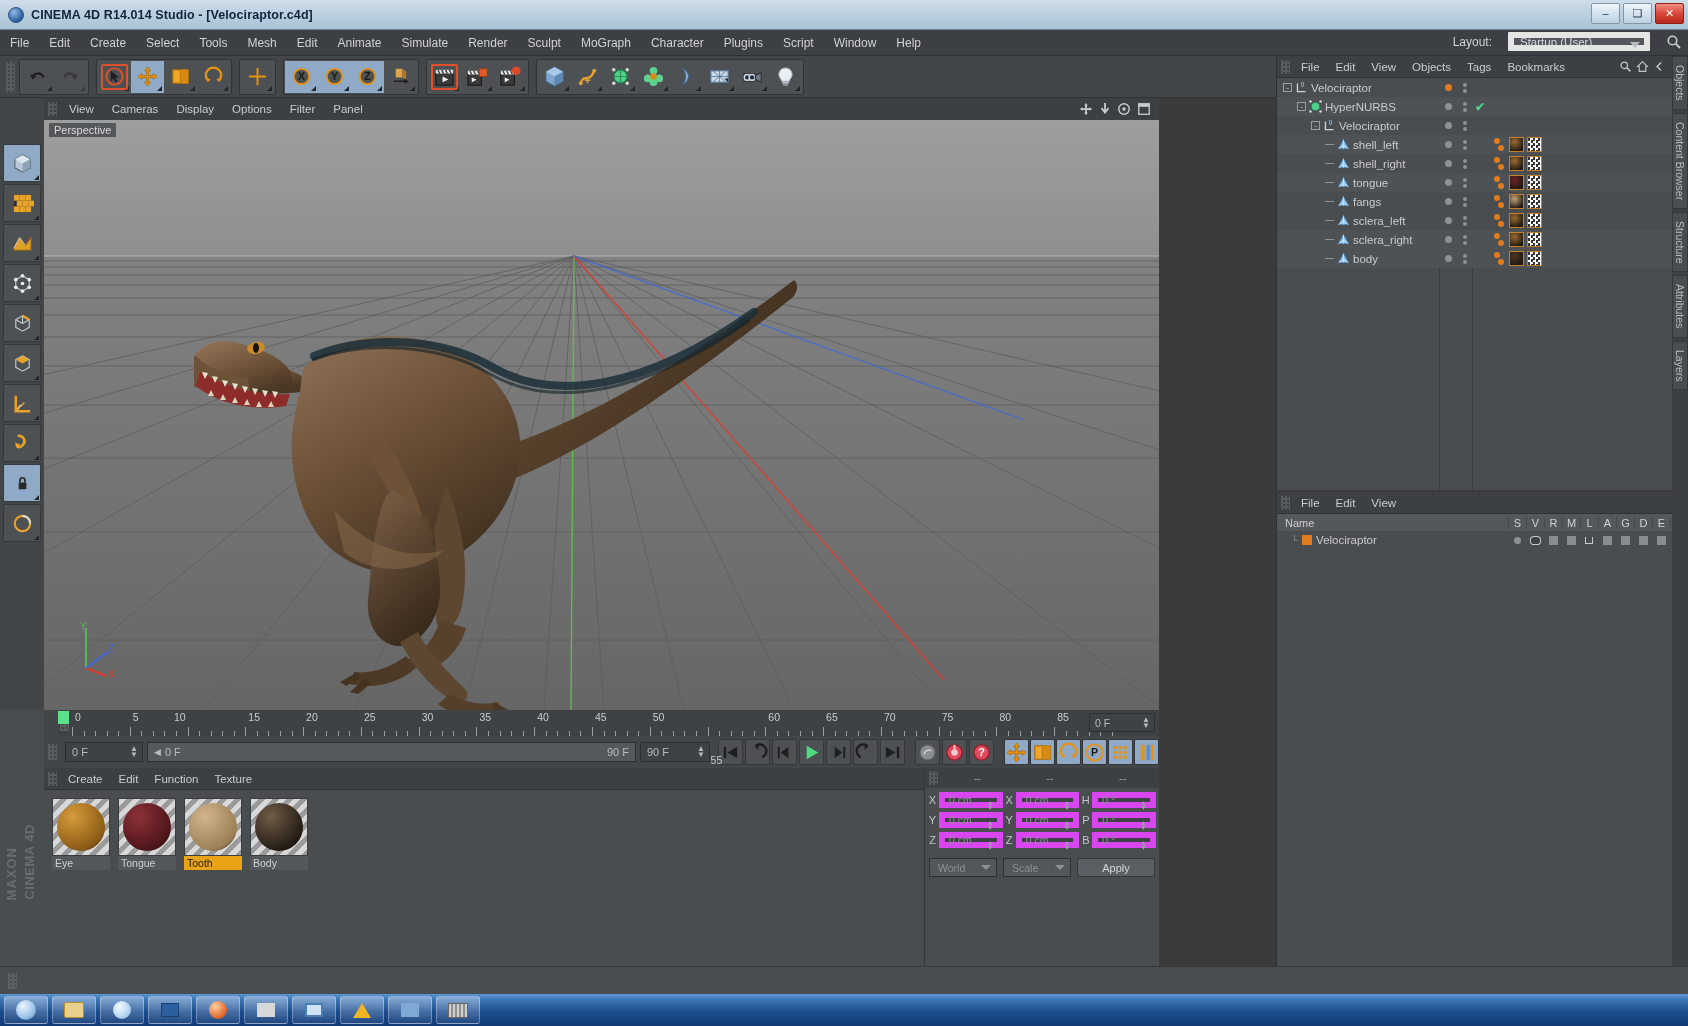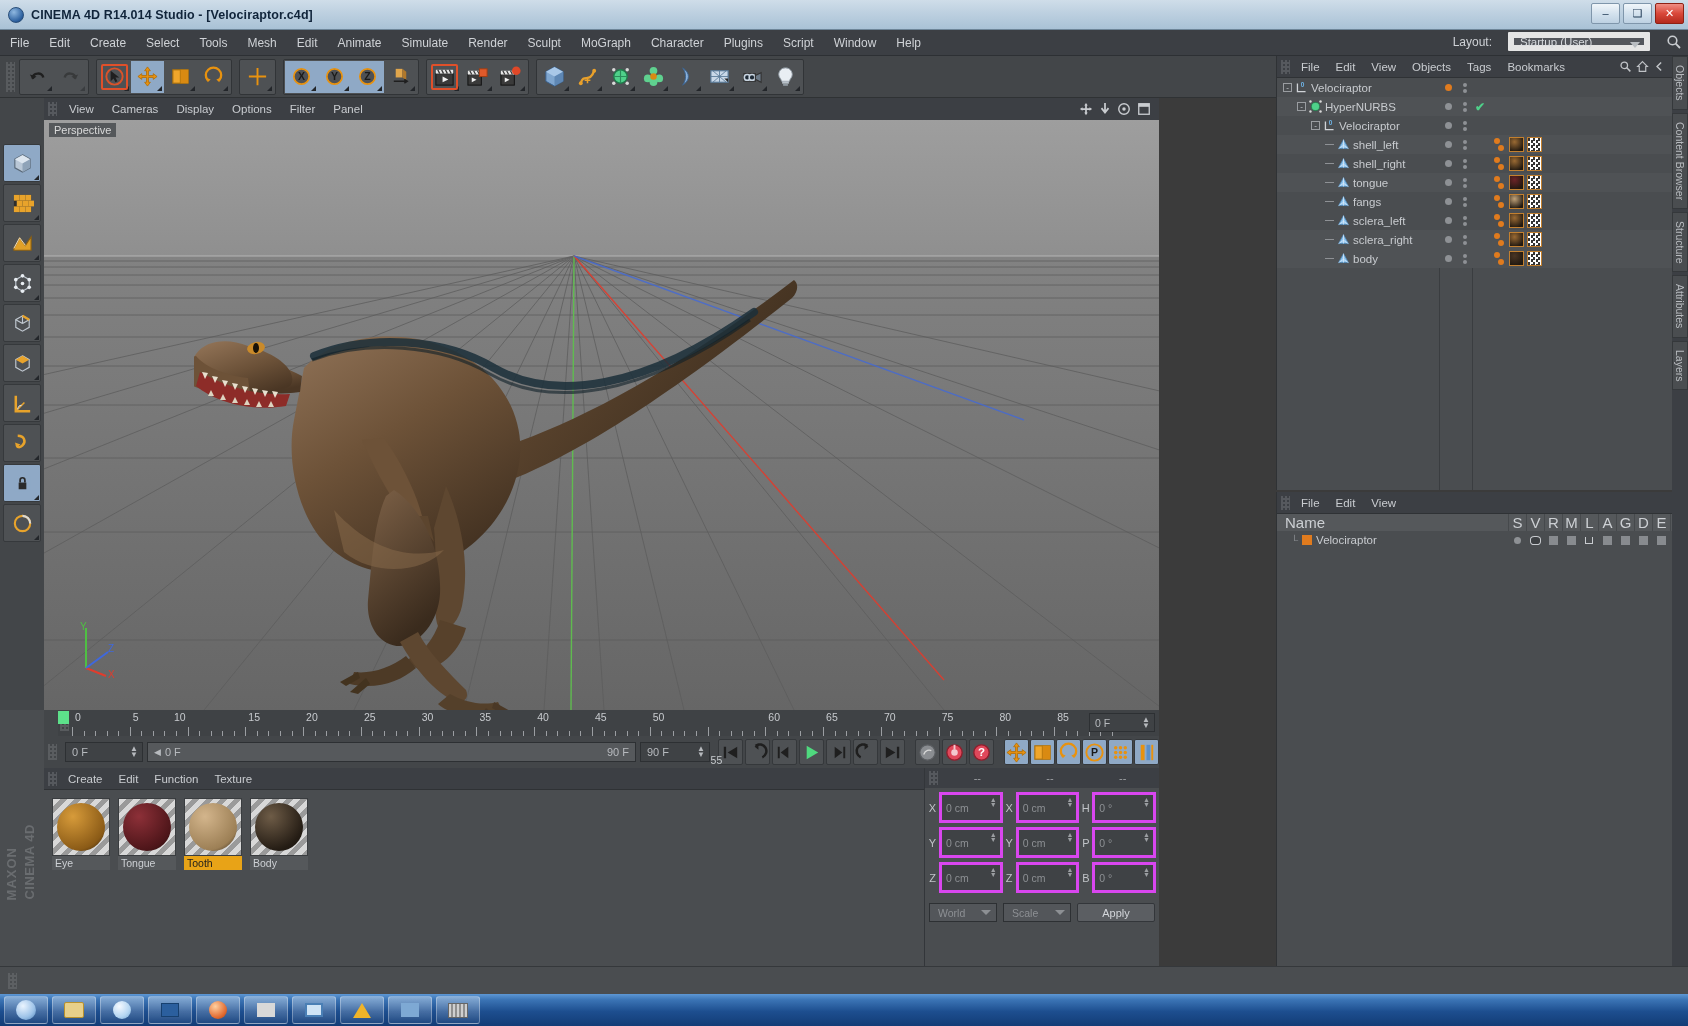--- a/index.html
+++ b/index.html
@@ -142,21 +142,21 @@
     background-image: conic-gradient(#fff 0 25%, #333 0 50%, #fff 0 75%, #333 0);
     background-size: 5px 5px; }
   .expander {
     width: 9px; height: 9px; border: 1px solid #9a9da1; font-size: 8px; line-height: 7px;
     text-align: center; color: #cfd2d6; background: #4a4d50; display: inline-block;
   }
 
   
   .attrmgr { position: absolute; top: 436px; left: 8px; width: 412px; height: 474px;
              background: #4a4d50; border-left: 1px solid #2f3235; }
-  .lay-hdr { height: 17px; background: #55585b; display: flex; align-items: center; font-size: 15px; color: #cdd0d4; }
+  .lay-hdr { height: 17px; background: #55585b; display: flex; align-items: center; font-size: 11px; color: #cdd0d4; }
   .lay-hdr .c { width: 18px; text-align: center; border-left: 1px solid #46494c; }
   .lay-hdr .nm { flex: 1; padding-left: 8px; }
   .lay-row { height: 18px; display: flex; align-items: center; font-size: 11.5px; color: #c8cbcf; background: #4a4d50; }
   .lay-row .c { width: 18px; display:flex; align-items:center; justify-content:center; }
   .lay-row .nm { flex: 1; display: flex; align-items: center; gap: 4px; padding-left: 14px; }
   .lay-swatch { width: 10px; height: 10px; background: #e07b1e; }
 
   
   .vtabs { position: absolute; right: 0; top: 56px; width: 16px; height: 910px; background: #3c3f44; }
   .vtab {
@@ -207,21 +207,21 @@
 
   
   .coordmgr { position: absolute; top: 768px; left: 924px; width: 235px; height: 198px;
               background: #4a4d50; border-left: 1px solid #33363a; }
   .cm-head { height: 20px; background: #3c3f44; display: flex; align-items: center; font-size: 11px; color: #9fa2a6; }
   .cm-head span { flex: 1; text-align: center; }
   .cm-rows { padding: 4px 3px; }
   .cm-row { display: flex; align-items: center; gap: 2px; margin-bottom: 4px; }
   .cm-lab { width: 9px; font-size: 11px; color: #c1c4c8; text-align: center; }
   .cm-in {
-    flex: 1; height: 31px; background: #3f4245; border: 3px solid #d946ef; color: #8d9094;
+    flex: 1; height: 16px; background: #3f4245; border: 6px solid #d946ef; color: #8d9094;
     font-size: 10.5px; display: flex; align-items: center; padding-left: 4px; position: relative;
   }
   .cm-in .arrows { position: absolute; right: 3px; top: 2px; font-size: 7px; line-height: 5px; color: #9b9ea2; }
   .cm-foot { display: flex; gap: 6px; padding: 2px 4px; }
   .cm-dd {
     flex: 1; height: 19px; background: #53565a; border: 1px solid #2d3033; color: #8d9094;
     font-size: 10.5px; display: flex; align-items: center; padding-left: 8px; position: relative;
   }
   .cm-dd .caret { position: absolute; right: 5px; top: 6px; width:0;height:0;
     border-left:5px solid transparent;border-right:5px solid transparent;border-top:5px solid #8d9094; }

